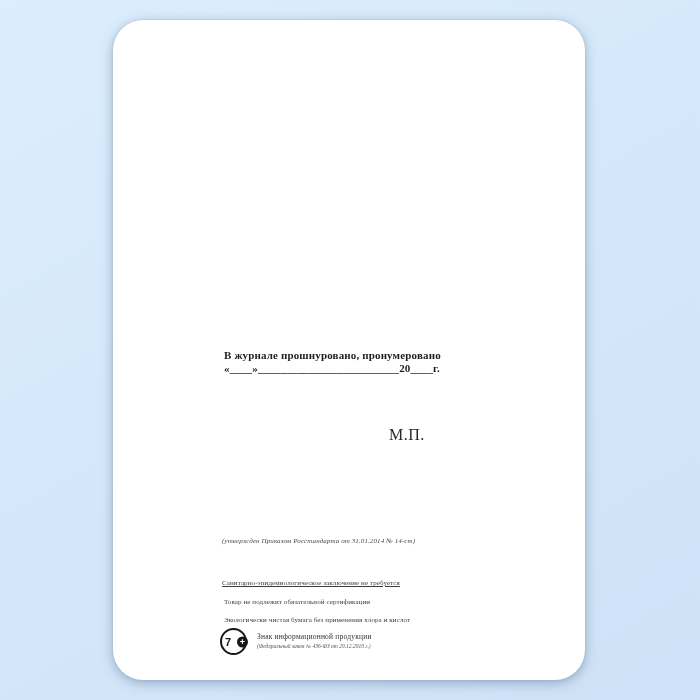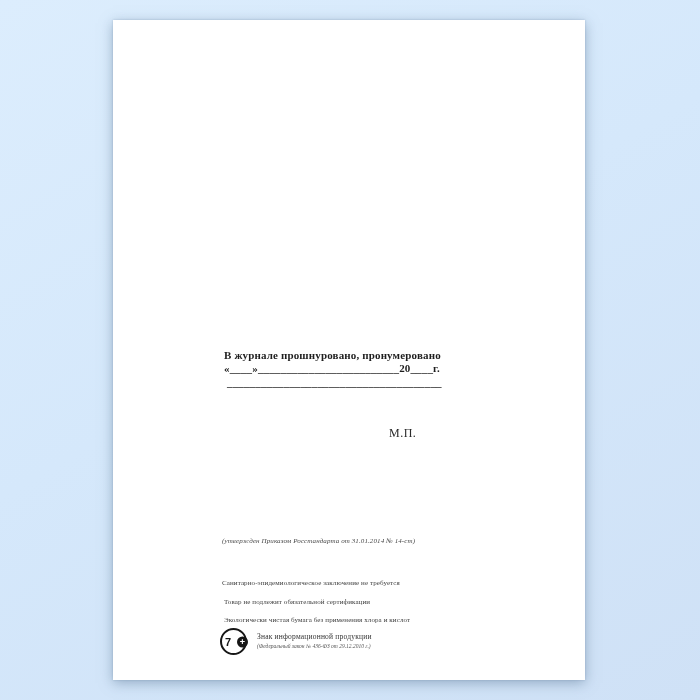--- a/index.html
+++ b/index.html
@@ -15,55 +15,56 @@
     background: linear-gradient(150deg, #dcedfd 0%, #d5e8fb 45%, #cfe1f6 100%);
   }
   .paper {
     position: absolute;
     left: 113px;
     top: 20px;
     width: 472px;
     height: 660px;
     background: #ffffff;
     box-shadow: 0 3px 12px rgba(96, 125, 155, 0.55), 0 0 2px rgba(120, 145, 170, 0.4);
+    border-radius: 30px;
   }
   
   .stamp-block {
     position: absolute;
     left: 111px;
     top: 329px;
     width: 230px;
     font-size: 11px;
     line-height: 13.4px;
     font-weight: bold;
     color: #1e1e1e;
     letter-spacing: 0.15px;
     white-space: nowrap;
   }
   .stamp-block .indent { padding-left: 3px; }
   .stamp-place {
     position: absolute;
     left: 276px;
     top: 406px;
-    font-size: 12px;
+    font-size: 16px;
     color: #2a2a2a;
     letter-spacing: 0.5px;
   }
   
   .fineprint {
     position: absolute;
     color: #3d3d3d;
     font-size: 7px;
     line-height: 9.3px;
     white-space: nowrap;
     letter-spacing: 0.1px;
   }
   .compliance { left: 109px; top: 517px; }
   .compliance .it { font-style: italic; color: #4a4a4a; }
-  .note-1 { left: 109px; top: 559px; }
+  .note-1 { left: 109px; top: 559px; text-decoration: underline; }
   .note-2 { left: 111px; top: 578px; }
   .note-3 { left: 111px; top: 596px; }
   
   .age-badge {
     position: absolute;
     left: 107px;
     top: 608px;
     width: 27px;
     height: 27px;
     box-sizing: border-box;
@@ -119,21 +120,20 @@
   }
 </style>
 </head>
 <body>
 
 <div class="paper">
 
   <div class="stamp-block">
     <div>В журнале прошнуровано, пронумеровано</div>
     <div>«____»_________________________20____г.</div>
-    <div class="indent">______________________________________</div>
   </div>
 
   <div class="stamp-place">М.П.</div>
 
   <div class="fineprint compliance">
     <div class="it">(утвержден Приказом Росстандарта от 31.01.2014 № 14-ст)</div>
   </div>
 
   <div class="fineprint note-1">Санитарно-эпидемиологическое заключение не требуется</div>
   <div class="fineprint note-2">Товар не подлежит обязательной сертификации</div>

